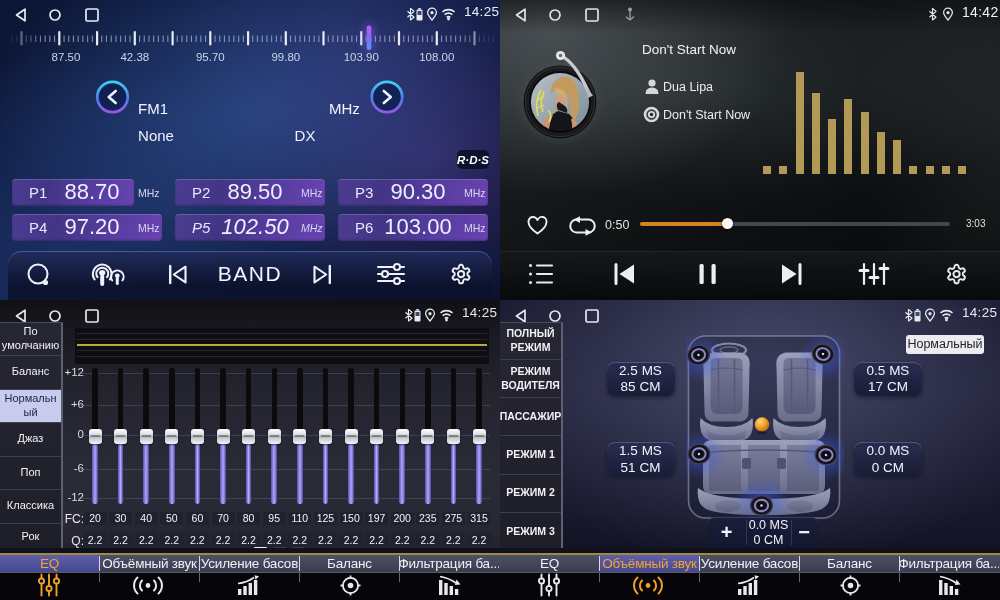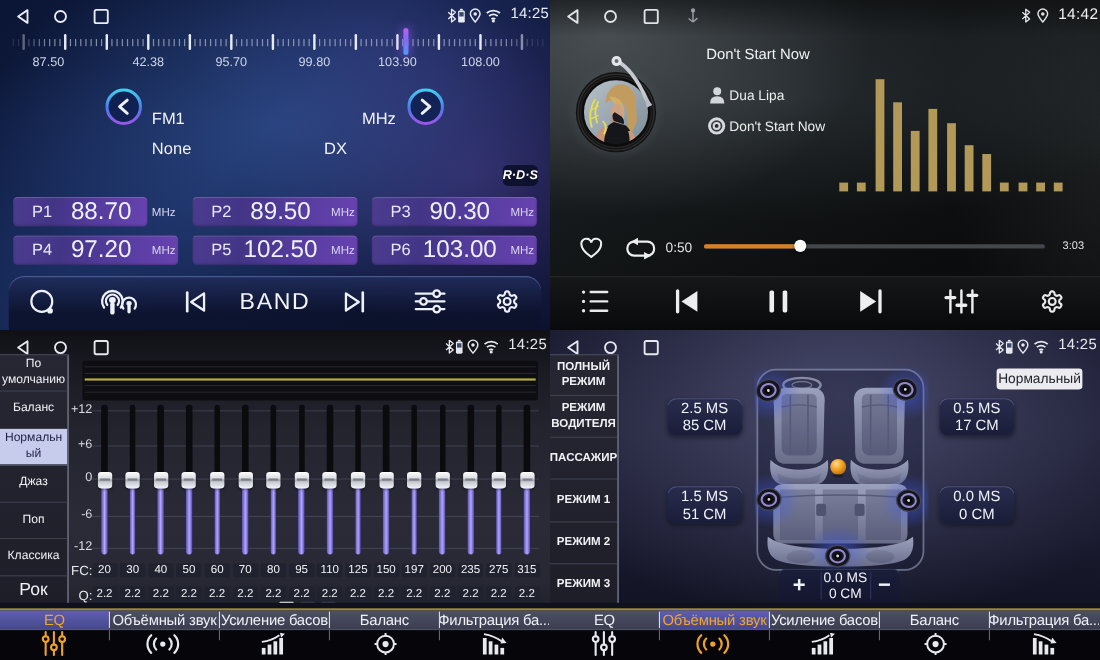--- a/index.html
+++ b/index.html
@@ -142,21 +142,21 @@
         <rect x="464.6" y="35.5" width="1.1" height="6.5" fill="#ccd3e6" opacity="0.48"></rect>
         <rect x="469.3" y="35.5" width="1.1" height="6.5" fill="#ccd3e6" opacity="0.40"></rect>
         <rect x="473.4" y="31" width="2.2" height="14.5" rx="1.1" fill="#f2f5fc" opacity="0.51"></rect>
         <rect x="478.7" y="35.5" width="1.1" height="6.5" fill="#ccd3e6" opacity="0.25"></rect>
         <rect x="483.4" y="35.5" width="1.1" height="6.5" fill="#ccd3e6" opacity="0.17"></rect>
         <rect x="488.2" y="35.5" width="1.1" height="6.5" fill="#ccd3e6" opacity="0.13"></rect>
         <rect x="492.9" y="35.5" width="1.1" height="6.5" fill="#ccd3e6" opacity="0.13"></rect>
         <rect x="366.7" y="25.5" width="4.6" height="24.5" rx="2.3" fill="url(#ind)"></rect>
       </svg>
       <div class="ab" style="left:366.7px;top:25.5px;width:4.6px;height:24.5px;border-radius:3px;box-shadow:0 0 8px 2px rgba(140,95,245,.5)"></div>
-      <div class="ab ctr" style="left:14px;top:50.5px;width:60px;height:12px;font-size:11.5px;color:#ccd4e8">87.50</div>
+      <div class="ab ctr" style="left:36px;top:50.5px;width:60px;height:12px;font-size:11.5px;color:#ccd4e8">87.50</div>
       <div class="ab ctr" style="left:104.8px;top:50.5px;width:60px;height:12px;font-size:11.5px;color:#ccd4e8">42.38</div>
       <div class="ab ctr" style="left:180.3px;top:50.5px;width:60px;height:12px;font-size:11.5px;color:#ccd4e8">95.70</div>
       <div class="ab ctr" style="left:255.8px;top:50.5px;width:60px;height:12px;font-size:11.5px;color:#ccd4e8">99.80</div>
       <div class="ab ctr" style="left:331.3px;top:50.5px;width:60px;height:12px;font-size:11.5px;color:#ccd4e8">103.90</div>
       <div class="ab ctr" style="left:406.8px;top:50.5px;width:60px;height:12px;font-size:11.5px;color:#ccd4e8">108.00</div>
       <svg class="ab" style="left:0;top:0" width="500" height="160" viewBox="0 0 500 160">
 <defs>
           <linearGradient id="rg" x1="0" y1="0" x2="0" y2="1">
 <stop offset="0" stop-color="#3fd0f2"></stop>
             <stop offset=".55" stop-color="#4e7ae8"></stop>
@@ -197,21 +197,21 @@
       </div>
       <div class="ab" style="left:12px;top:214px;width:150px;height:26.5px;border-radius:4px;
 background:linear-gradient(100deg,#4b3c90 0%,#433586 30%,#553c9e 62%,#6843b0 100%);
 box-shadow:inset 0 1px 0 rgba(255,255,255,.18), inset 0 -1px 2px rgba(0,0,0,.25);">
 <div class="ab" style="left:17px;top:5px;font-size:15px;color:#e9e6fb">P4</div>
 <div class="ab ctr" style="left:34px;top:1px;width:92px;height:24px;font-size:22px;color:#eef0fd">97.20</div>
 <div class="ab" style="left:126px;top:8px;font-size:10.5px;color:#d9d5f2">MHz</div>
       </div>
       <div class="ab" style="left:175px;top:214px;width:150px;height:26.5px;border-radius:4px;
 background:linear-gradient(100deg,#4b3c90 0%,#433586 30%,#553c9e 62%,#6843b0 100%);
-box-shadow:inset 0 1px 0 rgba(255,255,255,.18), inset 0 -1px 2px rgba(0,0,0,.25);">
+box-shadow:inset 0 1px 0 rgba(255,255,255,.18), inset 0 -1px 2px rgba(0,0,0,.25);font-style:italic;">
 <div class="ab" style="left:17px;top:5px;font-size:15px;color:#e9e6fb">P5</div>
 <div class="ab ctr" style="left:34px;top:1px;width:92px;height:24px;font-size:22px;color:#eef0fd">102.50</div>
 <div class="ab" style="left:126px;top:8px;font-size:10.5px;color:#d9d5f2">MHz</div>
       </div>
       <div class="ab" style="left:338px;top:214px;width:150px;height:26.5px;border-radius:4px;
 background:linear-gradient(100deg,#4b3c90 0%,#433586 30%,#553c9e 62%,#6843b0 100%);
 box-shadow:inset 0 1px 0 rgba(255,255,255,.18), inset 0 -1px 2px rgba(0,0,0,.25);">
 <div class="ab" style="left:17px;top:5px;font-size:15px;color:#e9e6fb">P6</div>
 <div class="ab ctr" style="left:34px;top:1px;width:92px;height:24px;font-size:22px;color:#eef0fd">103.00</div>
 <div class="ab" style="left:126px;top:8px;font-size:10.5px;color:#d9d5f2">MHz</div>
@@ -392,21 +392,21 @@
         <circle cx="42.5" cy="12" r="1.4" fill="#e6e8ee"></circle>
       </svg>
       <div class="ab" style="left:462px;top:5px;font-size:13.5px;color:#e6e8ee;letter-spacing:.3px">14:25</div>
       <div class="ab" style="left:0;top:22px;width:63px;height:230px;background:linear-gradient(180deg,#262732,#1d1e28);border-top:1px solid #4a4c5c;box-shadow:inset -2px 0 0 #5d5f72"></div>
       <div class="ab ctr" style="left:0;top:22.5px;width:61px;height:33.5px;color:#f1f1f6;font-size:11px;line-height:1.25;border-bottom:1px solid #3e4050;box-sizing:border-box;padding:0 2px">По умолчанию</div>
       <div class="ab ctr" style="left:0;top:56px;width:61px;height:33.5px;color:#f1f1f6;font-size:11px;line-height:1.25;border-bottom:1px solid #3e4050;box-sizing:border-box;padding:0 2px">Баланс</div>
       <div class="ab ctr" style="left:0;top:89.5px;width:61px;height:33.5px;background:#c7cbec;color:#23244a;font-size:11px;line-height:1.25;border-bottom:1px solid #3e4050;box-sizing:border-box;padding:0 2px">Нормальн ый</div>
       <div class="ab ctr" style="left:0;top:123px;width:61px;height:33.5px;color:#f1f1f6;font-size:11px;line-height:1.25;border-bottom:1px solid #3e4050;box-sizing:border-box;padding:0 2px">Джаз</div>
       <div class="ab ctr" style="left:0;top:156.5px;width:61px;height:33.5px;color:#f1f1f6;font-size:11px;line-height:1.25;border-bottom:1px solid #3e4050;box-sizing:border-box;padding:0 2px">Поп</div>
       <div class="ab ctr" style="left:0;top:190px;width:61px;height:33.5px;color:#f1f1f6;font-size:11px;line-height:1.25;border-bottom:1px solid #3e4050;box-sizing:border-box;padding:0 2px">Классика</div>
-      <div class="ab ctr" style="left:0;top:223.5px;width:61px;height:28.5px;color:#f1f1f6;font-size:16px;line-height:1.25;border-bottom:1px solid #3e4050;box-sizing:border-box;padding:0 2px">Рок</div>
+      <div class="ab ctr" style="left:0;top:223.5px;width:61px;height:28.5px;color:#f1f1f6;font-size:11px;line-height:1.25;border-bottom:1px solid #3e4050;box-sizing:border-box;padding:0 2px">Рок</div>
       <div class="ab" style="left:75px;top:28px;width:414px;height:36px;background:#0e0e12;border-radius:2px;">
 <div class="ab" style="left:2px;top:5px;width:410px;height:1px;background:#26262c"></div>
 <div class="ab" style="left:2px;top:11px;width:410px;height:1px;background:#26262c"></div>
 <div class="ab" style="left:2px;top:16px;width:410px;height:1.6px;background:#b5ad3c"></div>
 <div class="ab" style="left:2px;top:22px;width:410px;height:1px;background:#26262c"></div>
 <div class="ab" style="left:2px;top:28px;width:410px;height:1px;background:#26262c"></div>
 </div>
       <div class="ab" style="left:48px;top:65.5px;width:36px;text-align:right;font-size:11.5px;color:#dcdce4">+12</div>
       <div class="ab" style="left:48px;top:98px;width:36px;text-align:right;font-size:11.5px;color:#dcdce4">+6</div>
       <div class="ab" style="left:48px;top:128px;width:36px;text-align:right;font-size:11.5px;color:#dcdce4">0</div>

